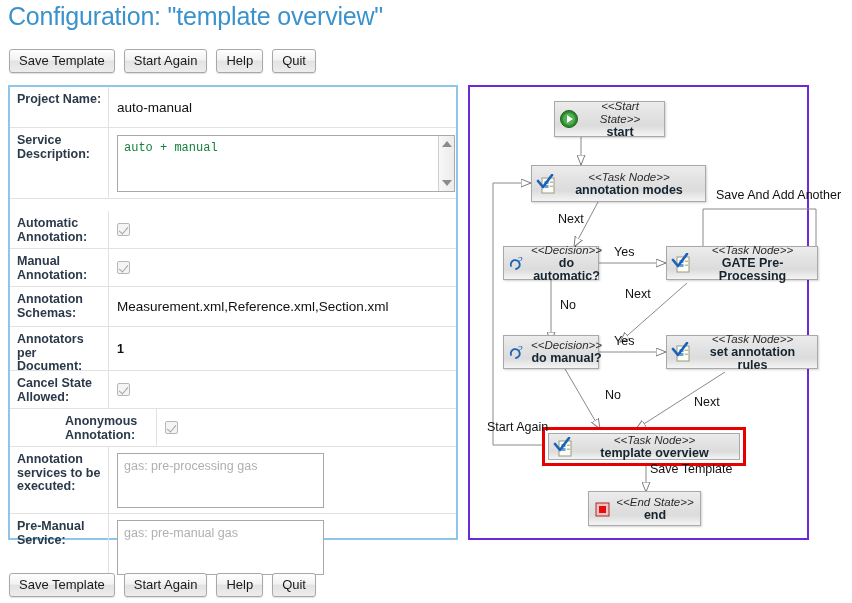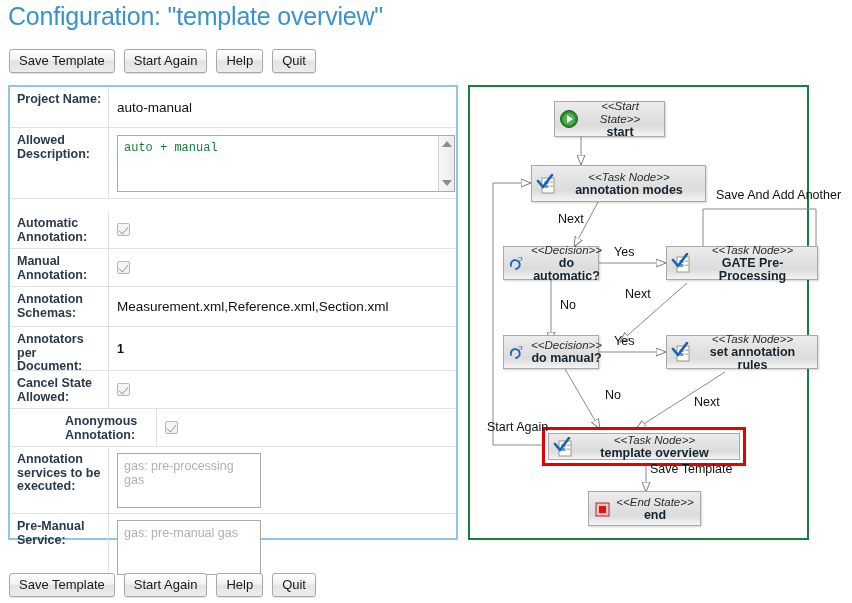--- a/index.html
+++ b/index.html
@@ -108,21 +108,21 @@
     border: 1px solid #a9a9a9;
     background: #fff;
     font-family: "Liberation Mono", monospace;
     font-size: 12px;
     color: #15803d;
     padding: 5px 6px;
     position: relative;
     overflow: hidden;
   }
   .ta-desc { width: 338px; height: 57px; font-family: "Liberation Mono", monospace; }
-  .ta-svc  { width: 144px; height: 55px; font-family: "Liberation Sans", sans-serif; font-size: 12.5px; color: #b0b0b0; }
+  .ta-svc  { width: 207px; height: 55px; font-family: "Liberation Sans", sans-serif; font-size: 12.5px; color: #b0b0b0; }
 
   .scroller {
     position: absolute;
     right: 0; top: 0;
     width: 16px; height: 100%;
     background: linear-gradient(90deg,#f7f7f7,#ececec);
     border-left: 1px solid #cfcfcf;
   }
   .scroller .arr {
     position: absolute; left: 3px;
@@ -131,21 +131,21 @@
     border-right: 5px solid transparent;
   }
   .scroller .arr.up { top: 5px; border-bottom: 6px solid #8c8c8c; }
   .scroller .arr.dn { bottom: 5px; border-top: 6px solid #8c8c8c; }
 
   
   #diagram-panel {
     position: absolute;
     left: 468px; top: 85px;
     width: 341px; height: 455px;
-    border: 2px solid #15803d;
+    border: 2px solid #6d28d9;
     background: #ffffff;
   }
   #diagram-svg { position: absolute; left: 0; top: 0; }
 
   .node {
     position: absolute;
     border: 1px solid #a9a9a9;
     background: linear-gradient(180deg,#ececec 0%,#e2e2e2 40%,#dcdcdc 70%,#f4f4f4 100%);
     box-shadow: 1px 1px 2px rgba(0,0,0,0.18);
     display: flex;
@@ -200,21 +200,21 @@
 
     <div class="form-row" style="height:41px;">
       <div class="row-label">
           <span>Project Name:</span>
         </div>
       <div class="row-value plain">auto-manual</div>
     </div>
 
     <div class="form-row" style="height:71px;">
       <div class="row-label">
-          <span>Allowed Description:</span>
+          <span>Service Description:</span>
         </div>
       <div class="row-value">
         <div class="ta ta-desc">
           <span>auto + manual</span>
           <div class="scroller">
             <div class="arr up"></div>
             <div class="arr dn"></div>
           </div>
         </div>
       </div>

